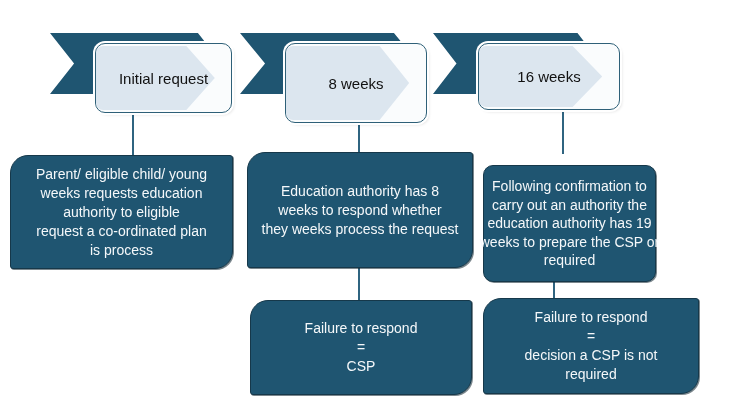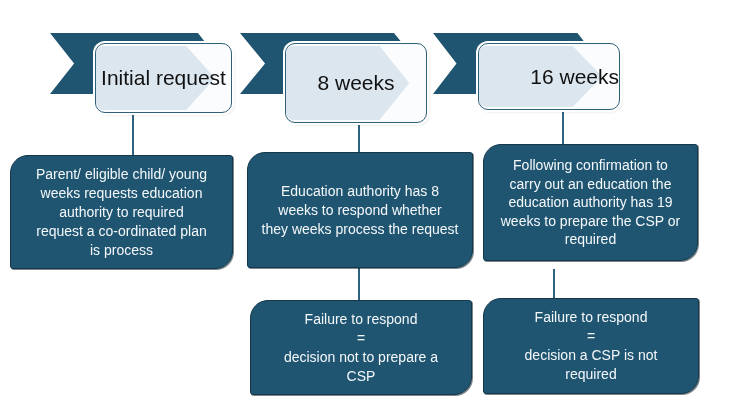--- a/index.html
+++ b/index.html
@@ -19,21 +19,21 @@
     z-index:1;
   }
   
   .stage-label {
     position:absolute;
     background:var(--label-fill,#fafcfd);
     border:1.5px solid var(--label-border,#2e6078);
     border-radius:10px;
     box-shadow:0 0 0 2px #ffffff, 2px 2px 3px rgba(0,0,0,0.12);
     display:flex; align-items:center; justify-content:center;
-    font-size:21px;
+    font-size:15px;
     color:var(--label-text,#111111);
     z-index:2;
     overflow:hidden;
   }
   .label-chevron {
     position:absolute; left:0; top:2px; bottom:2px; width:88%;
     background:var(--label-chevron,#dce6ef);
     clip-path:polygon(0 0, 76% 0, 100% 50%, 76% 100%, 0 100%);
     border-radius:7px 0 0 7px;
   }
@@ -66,53 +66,52 @@
 
   <div class="chevron" style="left:50px; top:33px; width:172px; height:61px;"></div>
   <div class="stage-label" style="left:95px; top:43px; width:137px; height:70px;">
     <div class="label-chevron"></div>
     <span class="label-text">Initial request</span>
   </div>
   <div class="connector" style="left:132px; top:111px; height:46px;"></div>
   <div class="dark-box" style="left:10px; top:155px; width:223px; height:114px;">
     <span>Parent/ eligible child/ young</span>
     <span>weeks requests education</span>
-    <span>authority to required</span>
+    <span>authority to eligible</span>
     <span>request a co-ordinated plan</span>
     <span>is process</span>
   </div>
 
   <div class="chevron" style="left:240px; top:33px; width:179px; height:61px;"></div>
   <div class="stage-label" style="left:285px; top:43px; width:142px; height:80px;">
     <div class="label-chevron"></div>
     <span class="label-text">8 weeks</span>
   </div>
   <div class="connector" style="left:358px; top:108px; height:46px;"></div>
   <div class="dark-box" style="left:247px; top:152px; width:226px; height:116px;">
     <span>Education authority has 8</span>
     <span>weeks to respond whether</span>
     <span>they weeks process the request</span>
   </div>
   <div class="connector" style="left:358px; top:266px; height:35px;"></div>
   <div class="dark-box" style="left:250px; top:300px; width:222px; height:95px;">
     <span>Failure to respond</span>
     <span>=</span>
-    <span>decision not to prepare a</span>
     <span>CSP</span>
   </div>
 
   <div class="chevron" style="left:433px; top:33px; width:168px; height:61px;"></div>
-  <div class="stage-label" style="left:478px; top:43px; width:142px; height:67px;justify-content:flex-end;">
+  <div class="stage-label" style="left:478px; top:43px; width:142px; height:67px;">
     <div class="label-chevron"></div>
     <span class="label-text">16 weeks</span>
   </div>
   <div class="connector" style="left:562px; top:108px; height:46px;"></div>
-  <div class="dark-box" style="left:483px; top:144px; width:215px; height:117px; line-height:18.5px;">
+  <div class="dark-box" style="left:483px; top:165px; width:173px; height:117px; line-height:18.5px;border-radius:10px;">
     <span>Following confirmation to</span>
-    <span>carry out an education the</span>
+    <span>carry out an authority the</span>
     <span>education authority has 19</span>
     <span>weeks to prepare the CSP or</span>
     <span>required</span>
   </div>
   <div class="connector" style="left:553px; top:269px; height:31px;"></div>
   <div class="dark-box" style="left:483px; top:298px; width:216px; height:96px;">
     <span>Failure to respond</span>
     <span>=</span>
     <span>decision a CSP is not</span>
     <span>required</span>

